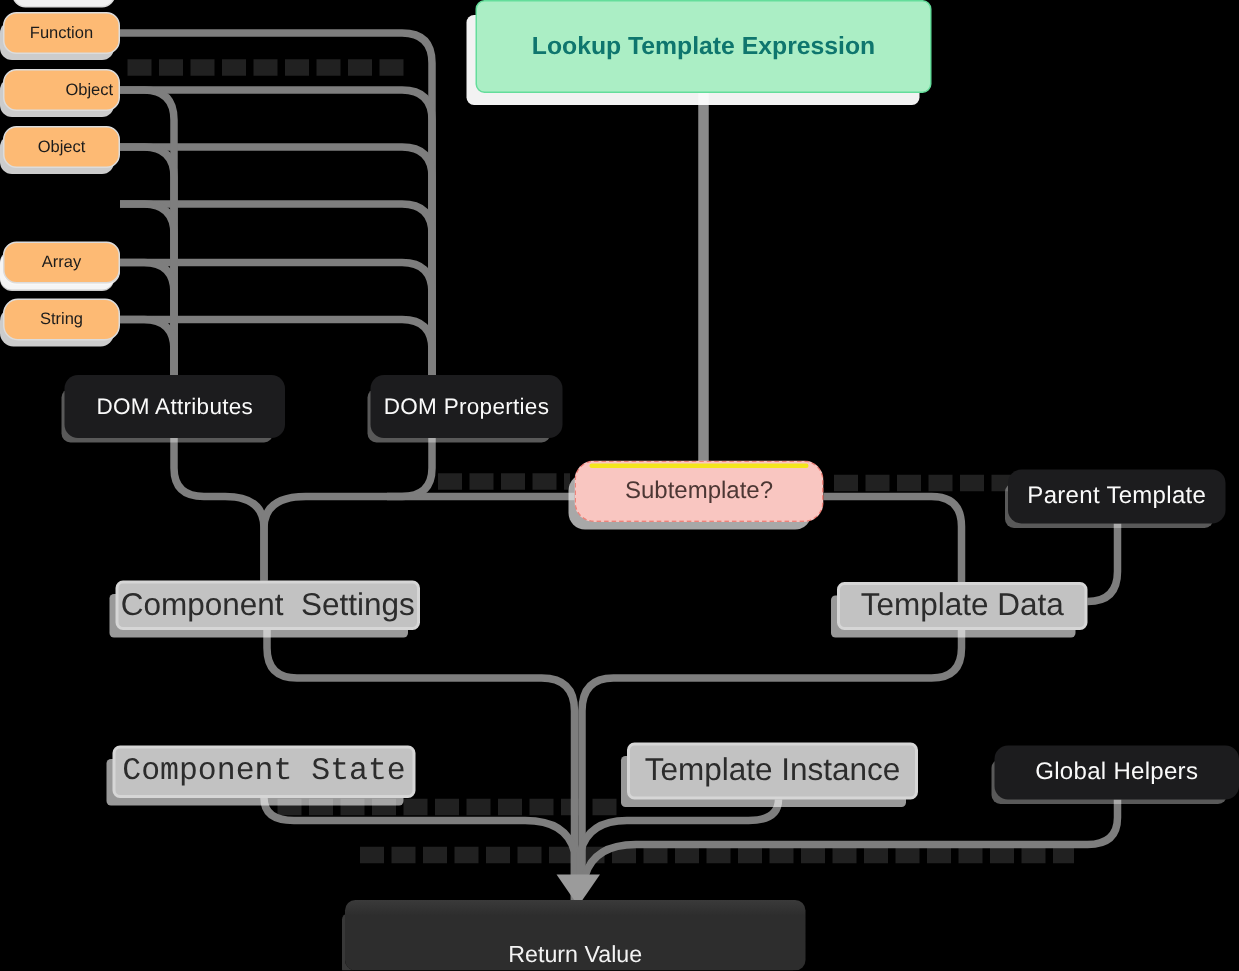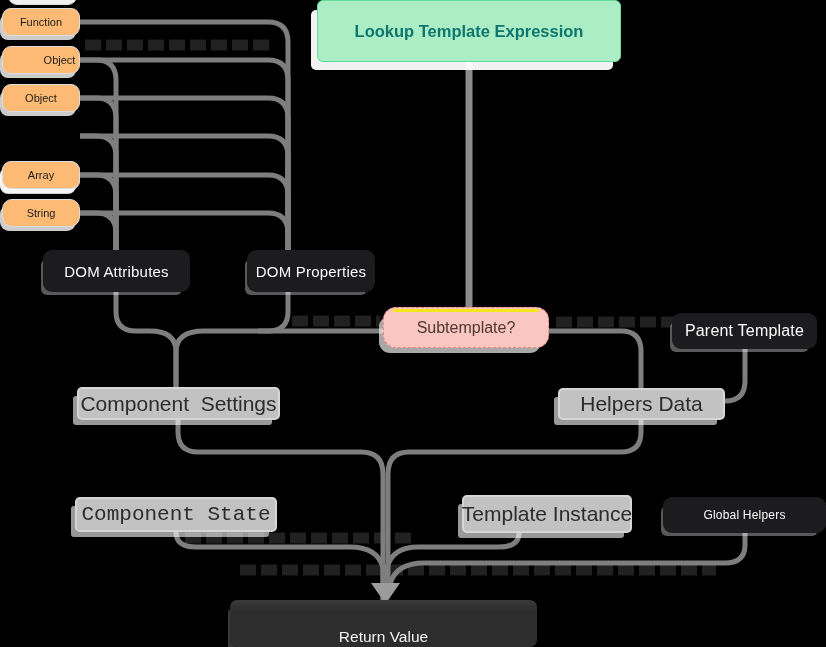--- a/index.html
+++ b/index.html
@@ -61,25 +61,25 @@
     color:#f2f2f2;font-size:15.5px;font-weight:400;
     box-shadow:-5px 6px 0 -3px rgba(255,255,255,.22);
     align-items:flex-start;padding-top:28px;
   }
   
   #node-function{top:8px;}  #node-object{top:46px;padding-left:37px;}  #node-number{top:84px;}
   #node-boolean{top:122px;margin-top:40px;} #node-array{top:161px;}  #node-string{top:199px;border-radius:10px;}
   #node-dom-attributes{left:43px;top:250px;width:147px;height:42px;}
   #node-dom-properties{left:220px;top:250px;width:128px;height:42px;margin-left:27px;}
   #node-parent-template{left:672px;top:313px;width:145px;height:36px;font-size:16px;}
-  #node-global-helpers{left:663px;top:497px;width:163px;height:36px;font-size:12px;}
+  #node-global-helpers{left:663px;top:497px;width:163px;height:36px;font-size:16px;}
   #node-component-settings{left:77px;top:387px;width:203px;height:33px;}
   #node-template-data{left:558px;top:388px;width:167px;height:32px;}
   #node-component-state{left:75px;top:497px;width:202px;height:35px;font-family:Liberation Mono, monospace;}
-  #node-template-instance{left:418px;top:495px;width:170px;height:38px;margin-left:44px;}
+  #node-template-instance{left:418px;top:495px;width:194px;height:38px;}
   
   .wire{stroke:#7e7e7e;stroke-width:5;fill:none;}
   .wire-thick{stroke:#8b8b8b;stroke-width:7;fill:none;}
   .band{stroke:rgba(255,255,255,.13);stroke-width:11;fill:none;stroke-dasharray:16 5;}
 </style>
 </head>
 <body>
 
 <div id="canvas">
 
@@ -160,21 +160,21 @@
     </div>
 
   <div class="node" id="node-subtemplate">
     <span class="lbl">Subtemplate?</span>
     </div>
 
   <div class="node gray" id="node-component-settings">
     <span class="lbl">Component  Settings</span>
     </div>
   <div class="node gray" id="node-template-data">
-    <span class="lbl">Helpers Data</span>
+    <span class="lbl">Template Data</span>
     </div>
 
   <div class="node gray" id="node-component-state">
     <span class="lbl">Component State</span>
     </div>
   <div class="node gray" id="node-template-instance">
     <span class="lbl">Template Instance</span>
     </div>
   <div class="node dark" id="node-global-helpers">
     <span class="lbl">Global Helpers</span>

